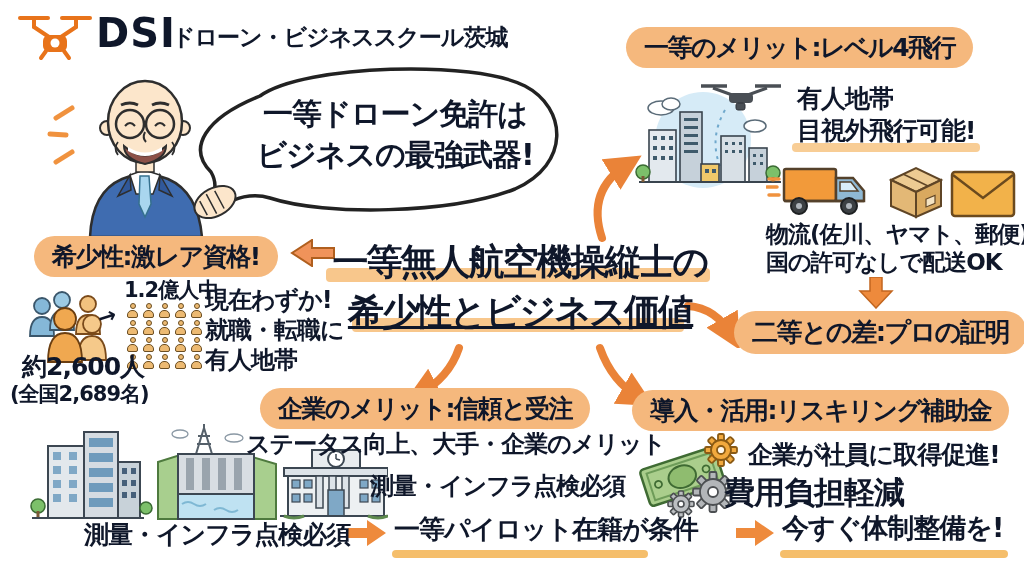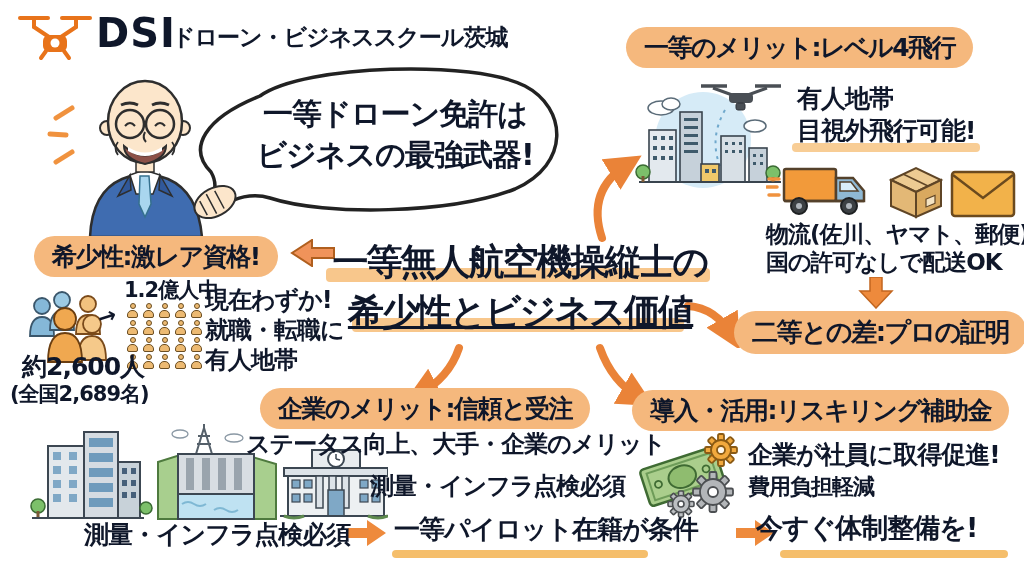--- a/index.html
+++ b/index.html
@@ -414,21 +414,21 @@
       <rect x="45.5" y="63" width="5" height="7" rx="1.2" transform="rotate(180 48 76)"></rect>
       <rect x="45.5" y="63" width="5" height="7" rx="1.2" transform="rotate(225 48 76)"></rect>
       <rect x="45.5" y="63" width="5" height="7" rx="1.2" transform="rotate(270 48 76)"></rect>
       <rect x="45.5" y="63" width="5" height="7" rx="1.2" transform="rotate(315 48 76)"></rect>
       <circle cx="48" cy="76" r="8.5"></circle>
     </g>
     <circle cx="48" cy="76" r="3" fill="#FEFEFE" stroke="#4C4F52" stroke-width="1.6"></circle>
   </svg>
 
   <div class="txt" style="left:748px;top:440px;font-size:25px;">企業が社員に取得促進!</div>
-  <div class="txt" style="left:748px;top:474px;font-size:22px;">費用負担軽減</div>
+  <div class="txt" style="left:724px;top:474px;font-size:31px;">費用負担軽減</div>
 
   <svg class="abs" style="left:736px;top:518px;z-index:2" width="40" height="30" viewBox="0 0 40 30">
     <polygon points="0,10 19,10 19,2 38,15 19,28 19,20 0,20" fill="#EE8A3C"></polygon>
   </svg>
-  <div class="txt" style="left:756px;top:512px;font-size:27px;">今すぐ体制整備を!</div>
+  <div class="txt" style="left:782px;top:512px;font-size:27px;">今すぐ体制整備を!</div>
   <div class="hl2" style="left:780px;top:550px;width:228px;height:8px;"></div>
 
 </div>
 
 </body></html>

